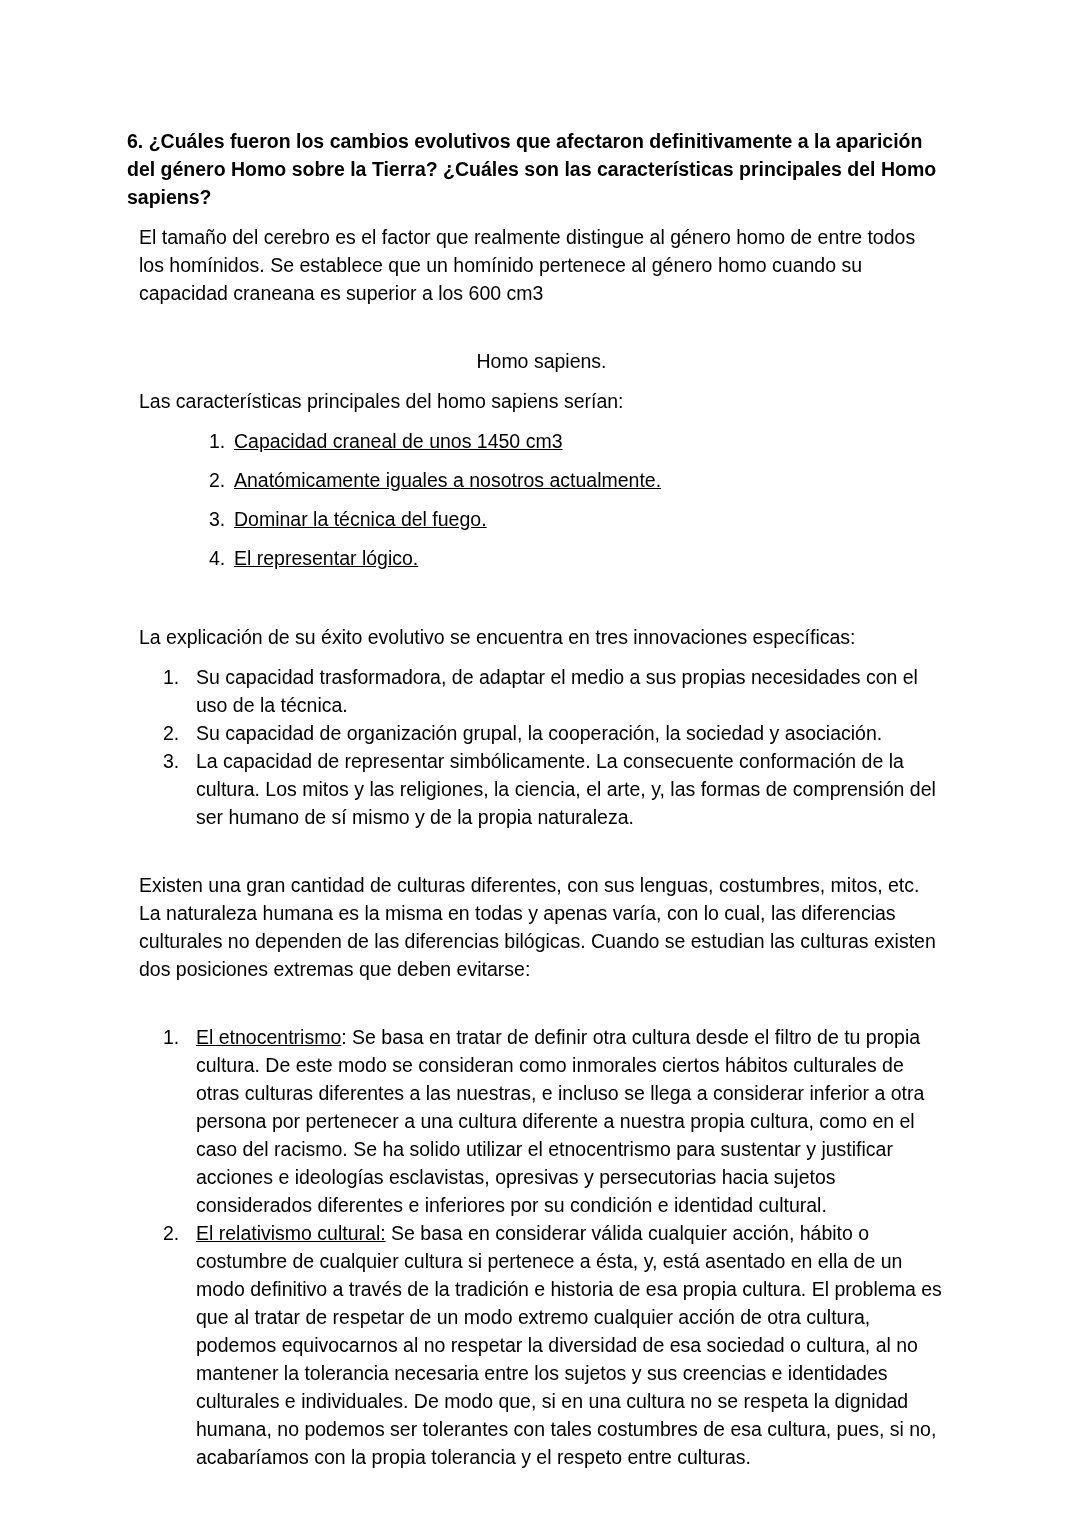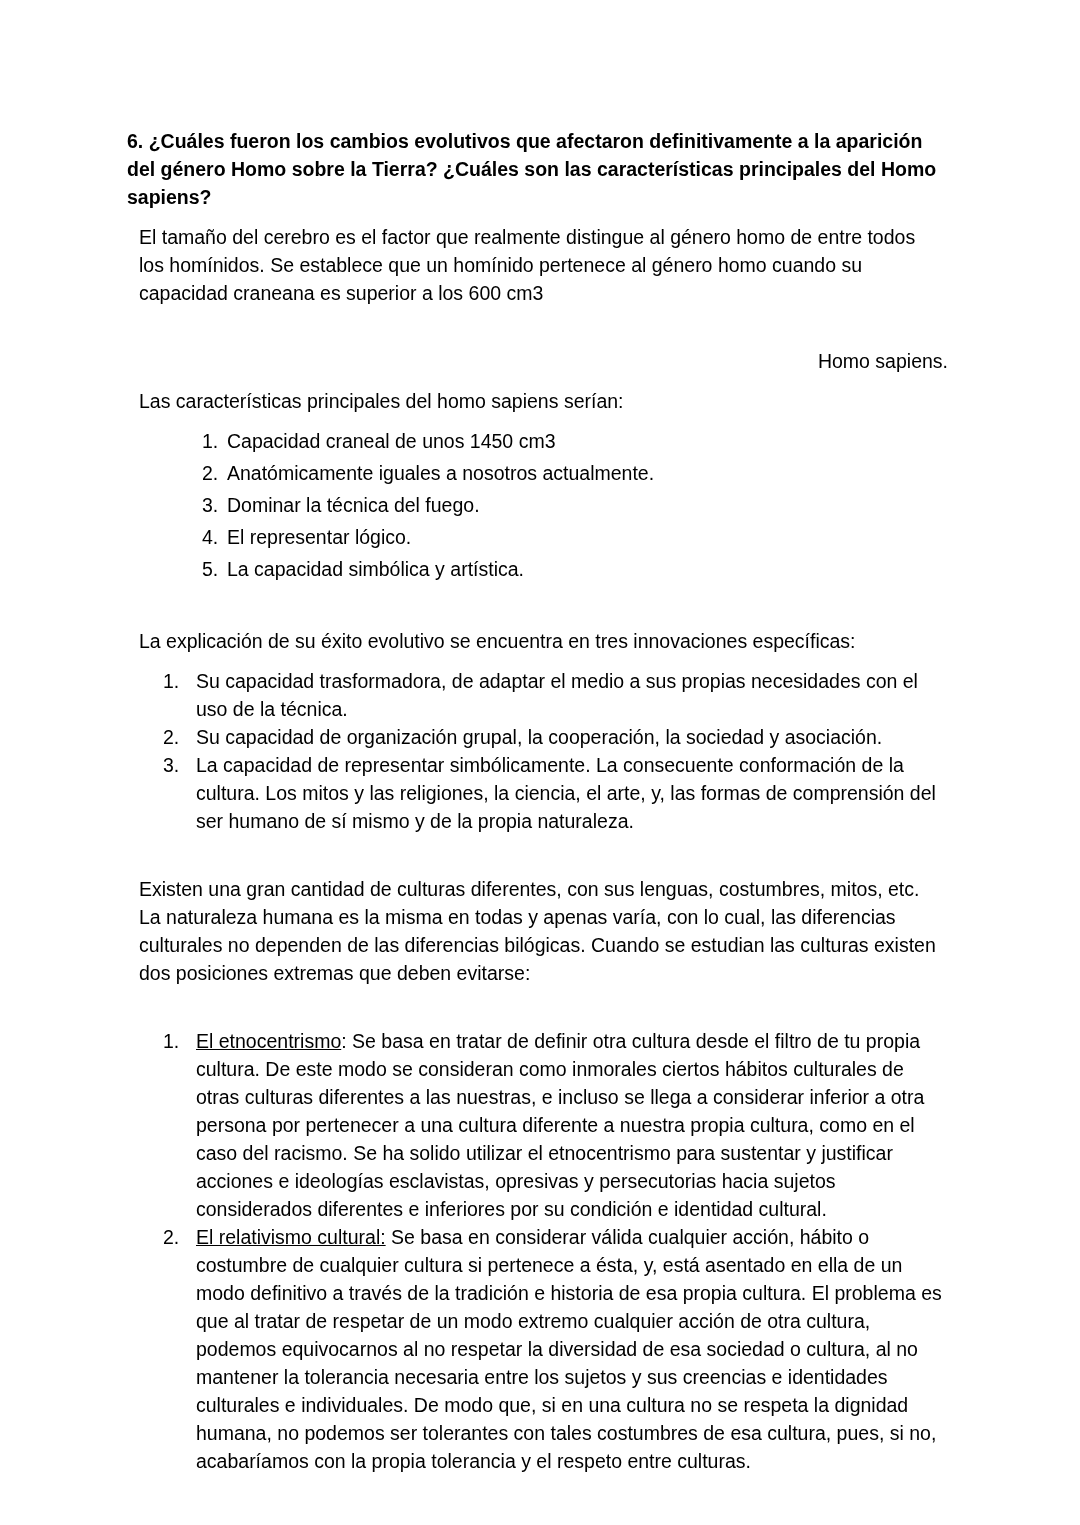--- a/index.html
+++ b/index.html
@@ -33,38 +33,39 @@
     margin: 0;
   }
   .q-heading {
     font-weight: bold;
     margin: 0;
   }
   .para {
     margin: 12px;
   }
   .centered-line {
-    text-align: right;
+    text-align: center;
     margin: 0;
     padding-left: 8px;
   }
   .spacer-line {
     height: 28px;
   }
   
   ol.deep-list {
     margin: 0;
     padding: 0;
     list-style: none;
   }
   ol.deep-list > li {
-    margin: 4px;
+    margin: 11px;
     padding: 0 0 0 71px;
     text-indent: 0;
     position: relative;
+    text-decoration: underline;
   }
   ol.deep-list > li .num {
     display: inline-block;
     width: 25px;
   }
   
   ol.hang-list {
     margin: 0;
     padding: 0;
     list-style: none;
@@ -103,21 +104,20 @@
 
     <p class="centered-line">Homo sapiens.</p>
 
     <p class="para">Las características principales del homo sapiens serían:</p>
 
     <ol class="deep-list">
       <li><span class="num">1.</span><span>Capacidad craneal de unos 1450 cm3</span></li>
       <li><span class="num">2.</span><span>Anatómicamente iguales a nosotros actualmente.</span></li>
       <li><span class="num">3.</span><span>Dominar la técnica del fuego.</span></li>
       <li><span class="num">4.</span><span>El representar lógico.</span></li>
-      <li><span class="num">5.</span><span>La capacidad simbólica y artística.</span></li>
     </ol>
 
     <div class="spacer-line"></div>
 
     <p class="para">La explicación de su éxito evolutivo se encuentra en tres innovaciones específicas:</p>
 
     <ol class="hang-list">
       <li><span class="num">1.</span><span>Su capacidad trasformadora, de adaptar el medio a sus propias necesidades con el uso de la técnica.</span></li>
       <li><span class="num">2.</span><span>Su capacidad de organización grupal, la cooperación, la sociedad y asociación.</span></li>
       <li><span class="num">3.</span><span>La capacidad de representar simbólicamente. La consecuente conformación de la cultura. Los mitos y las religiones, la ciencia, el arte, y, las formas de comprensión del ser humano de sí mismo y de la propia naturaleza.</span></li>

